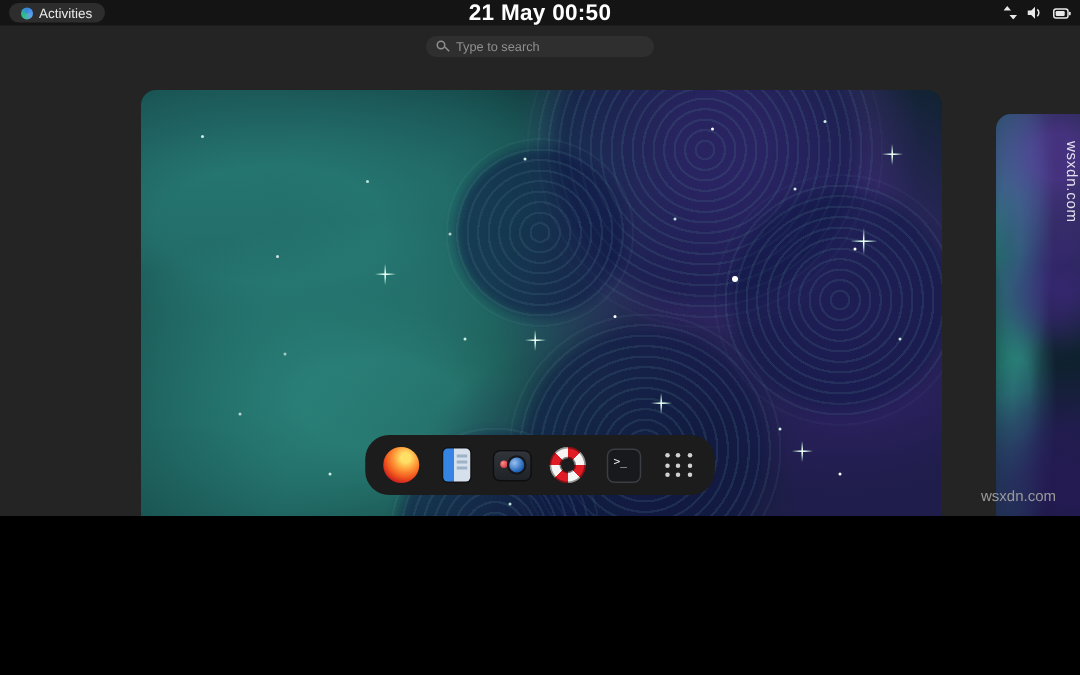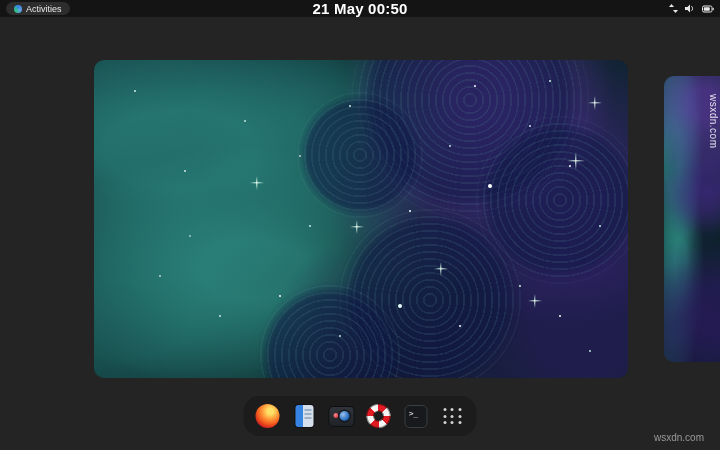--- a/index.html
+++ b/index.html
@@ -1,18 +1,18 @@
 <!DOCTYPE html>
 <html><head>
 <meta charset="utf-8">
 <style>
   * { margin:0; padding:0; box-sizing:border-box; }
   html,body { background:#000; }
   .screen{
-    position:relative; width:720px; height:450px; overflow:hidden;
+    position:relative; width:720px; height:344px; overflow:hidden;
     background:#242424; font-family:"Liberation Sans", sans-serif;
   }
 
   
   .topbar{
     position:absolute; top:0; left:0; right:0; height:17px;
     background:#141414; display:flex; align-items:center; justify-content:space-between;
     padding:0 6px; z-index:30;
   }
   .activities{
@@ -215,20 +215,24 @@
       <span>
         <svg width="12" height="8" viewBox="0 0 12 8">
             <rect x="0.5" y="1" width="9.5" height="6" rx="1.5" fill="none" stroke="#e8e8e8" stroke-width="1"></rect>
             <rect x="1.8" y="2.3" width="6" height="3.4" rx="0.8" fill="#e8e8e8"></rect>
             <rect x="10.6" y="2.8" width="1.2" height="2.4" rx="0.6" fill="#e8e8e8"></rect>
           </svg>
       </span>
     </div>
   </header>
 
+  <div class="search-wrap">
+    <span class="mag"></span>
+    <input class="search-input" type="text" placeholder="Type to search" style="">
+  </div>
 
   <div class="ws-main">
     <div class="wp"></div>
 
     <div class="rings" style="left:256px; top:-80px; width:240px; height:240px;"></div>
     <div class="rings" style="left:381px; top:55px;  width:170px; height:170px;"></div>
     <div class="rings" style="left:241px; top:145px; width:190px; height:190px;"></div>
     <div class="rings" style="left:201px; top:30px;  width:130px; height:130px;"></div>
     <div class="rings" style="left:161px; top:220px; width:150px; height:150px;"></div>
 

